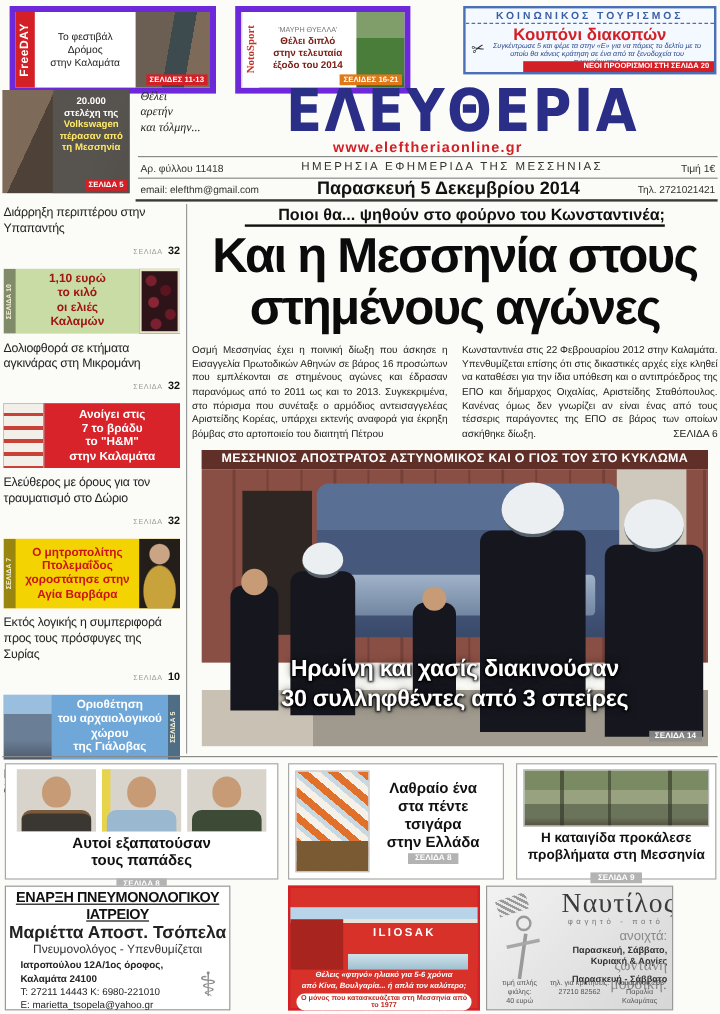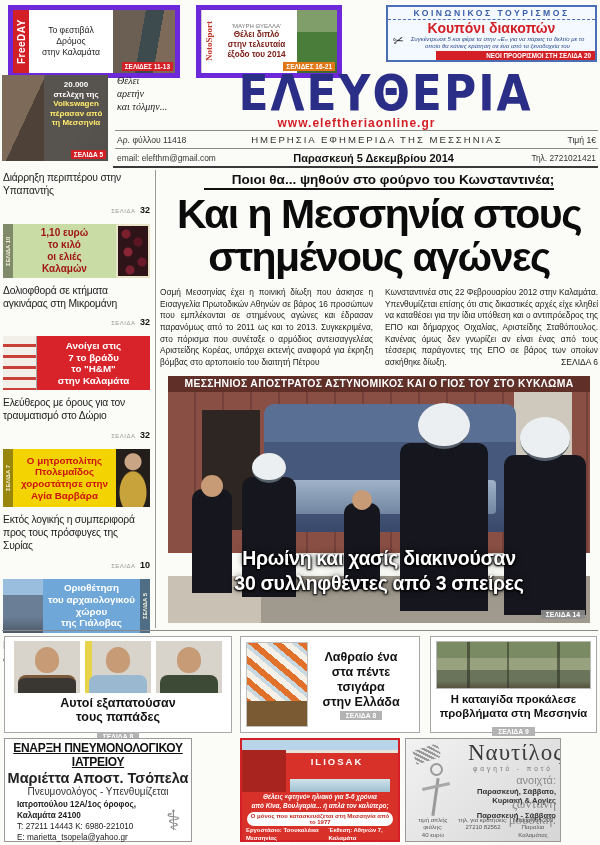--- a/index.html
+++ b/index.html
@@ -40,21 +40,21 @@
 
   .masthead { position:absolute; left:115px; top:72px; width:483px; height:94px; }
   .motto { position:absolute; left:2px; top:2px; font-family:"Liberation Serif",serif; font-style:italic; font-size:10px; line-height:1.3; color:#222; }
   .logo { position:absolute; left:58px; right:0; top:-8px; text-align:center; font-family:"DejaVu Sans",sans-serif;
           font-weight:bold; font-size:44px; color:#2b2e87; letter-spacing:2px; transform:scaleY(1.12); transform-origin:top; }
   .website { position:absolute; left:0; right:0; top:44px; text-align:center; color:#d32027; font-weight:bold; font-size:12px; letter-spacing:1px; }
   .mast-row { position:absolute; left:0; right:0; display:flex; justify-content:space-between; align-items:center; border-top:1px solid #8a8a8a; padding:0 2px; }
   .mast-row1 { top:58px; height:18px; font-size:8.6px; color:#333; }
   .mast-sub { letter-spacing:2px; font-size:9.6px; }
   .mast-row2 { top:76px; height:18px; font-size:8.4px; color:#333; }
-  .mast-date { font-weight:bold; font-size:11px; color:#111; }
+  .mast-date { font-weight:bold; font-size:15px; color:#111; }
   .main-rule { position:absolute; left:113px; right:2px; top:166px; border-top:2px solid #3a3a3a; }
   .v-divider { position:absolute; left:155px; top:170px; height:458px; border-left:1px solid #9a9a9a; }
 
   
   .sidebar { position:absolute; left:3px; top:172px; width:147px; display:flex; flex-direction:column; gap:7px; }
   .sb-title { font-size:10.3px; line-height:1.25; color:#222; letter-spacing:-.2px; }
   .sb-page { text-align:right; margin-top:1px; }
   .sb-page-label { font-size:6px; color:#9a9a9a; letter-spacing:.5px; }
   .sb-page-num { font-size:9px; font-weight:bold; color:#111; }
   .sb-box { height:54px; display:flex; align-items:stretch; overflow:hidden; }
@@ -134,21 +134,21 @@
   .doc-name { font-size:14.5px; font-weight:bold; color:#222; margin-top:1px; }
   .doc-spec { font-size:10px; color:#333; }
   .doc-info { display:flex; text-align:left; padding:2px 10px 0 12px; align-items:center; }
   .doc-lines { flex:1; font-size:8.2px; line-height:1.35; color:#222; }
   .doc-addr { font-weight:bold; }
   .caduceus { font-size:28px; color:#8a8a8a; line-height:1; }
   .doc-hours { border-top:1px solid #bbb; margin-top:2px; padding:2px 4px 0 16px; font-size:6.8px; font-style:italic; text-align:left; position:relative; color:#222; }
   .doc-hours::before { content:""; position:absolute; left:5px; top:6px; width:6px; height:6px; border-radius:50%; background:#555; }
 
   .ad-iliosak { left:240px; width:160px; border:2px solid #d32027; background:#d8312a; }
-  .ilio-photo { position:relative; height:52px; background:linear-gradient(#b8d4e8 0 10px, #e8e4da 10px 13px, #d8312a 13px); }
+  .ilio-photo { position:relative; height:52px; background:linear-gradient(#b8d4e8 0 10px, #e8e4da 10px 13px, #d8312a 13px);margin-top:16px; }
   .ilio-col { position:absolute; left:0; top:10px; bottom:0; width:44px; background:#a8241e; }
   .ilio-sign { position:absolute; top:16px; left:44px; right:10px; text-align:center; color:#fff; font-weight:bold; font-size:9.5px; letter-spacing:2px; }
   .ilio-win { position:absolute; left:48px; right:8px; bottom:0; height:13px; background:linear-gradient(#cfe2ea,#9fc0d0); }
   .ilio-tag { color:#fff; font-size:6.4px; font-style:italic; text-align:center; line-height:1.25; font-weight:bold; padding-top:1px; }
   .ilio-pill { background:#fff; color:#c0281e; font-weight:bold; font-size:6px; border-radius:7px; width:93%; margin:2px auto 1px; text-align:center; padding:1px 0; }
   .ilio-contacts { display:flex; justify-content:space-between; color:#fff; font-size:5.9px; line-height:1.3; padding:0 4px 2px; font-weight:bold; }
 
   .ad-nautilos { left:405px; width:156px; background:linear-gradient(135deg,#f2f2f2,#d6d6d6); overflow:hidden; }
   .naut-name { position:absolute; top:1px; left:62px; right:2px; text-align:center; font-family:"Liberation Serif",serif; font-size:23px; color:#3c3c3c; letter-spacing:1px; }
   .naut-sub { position:absolute; top:26px; left:62px; right:2px; text-align:center; font-size:6.5px; letter-spacing:3px; color:#777; }

